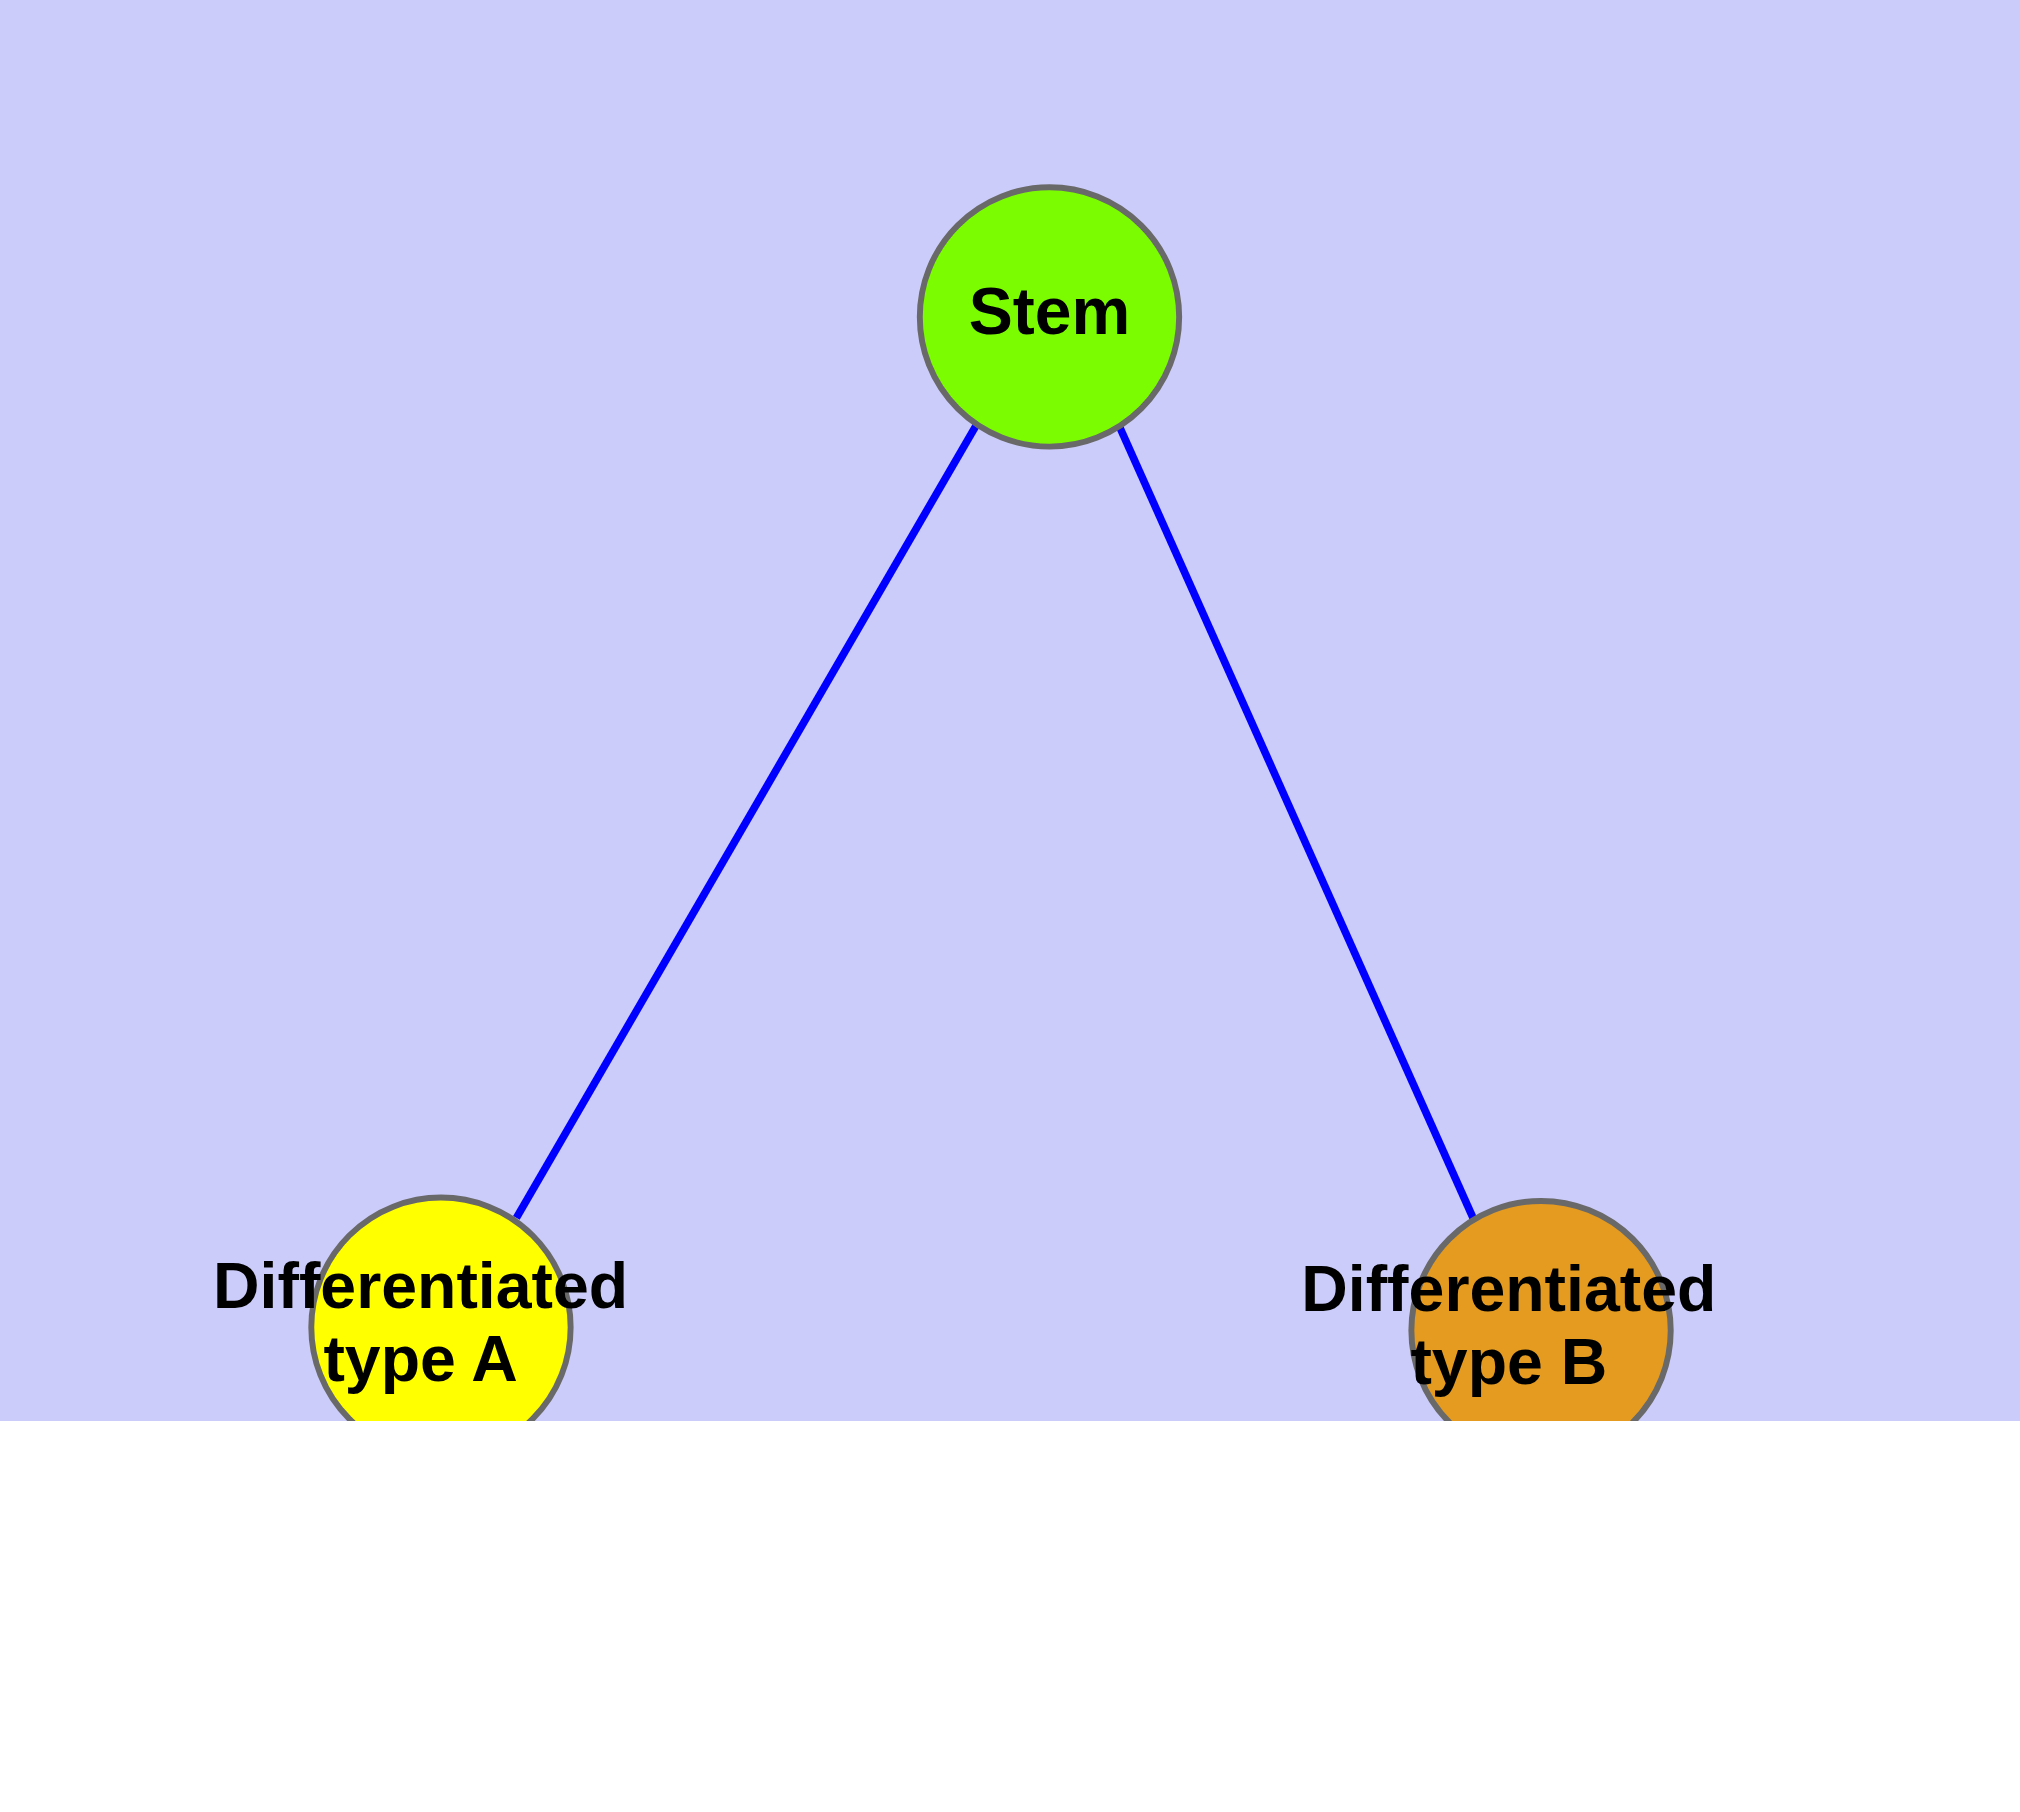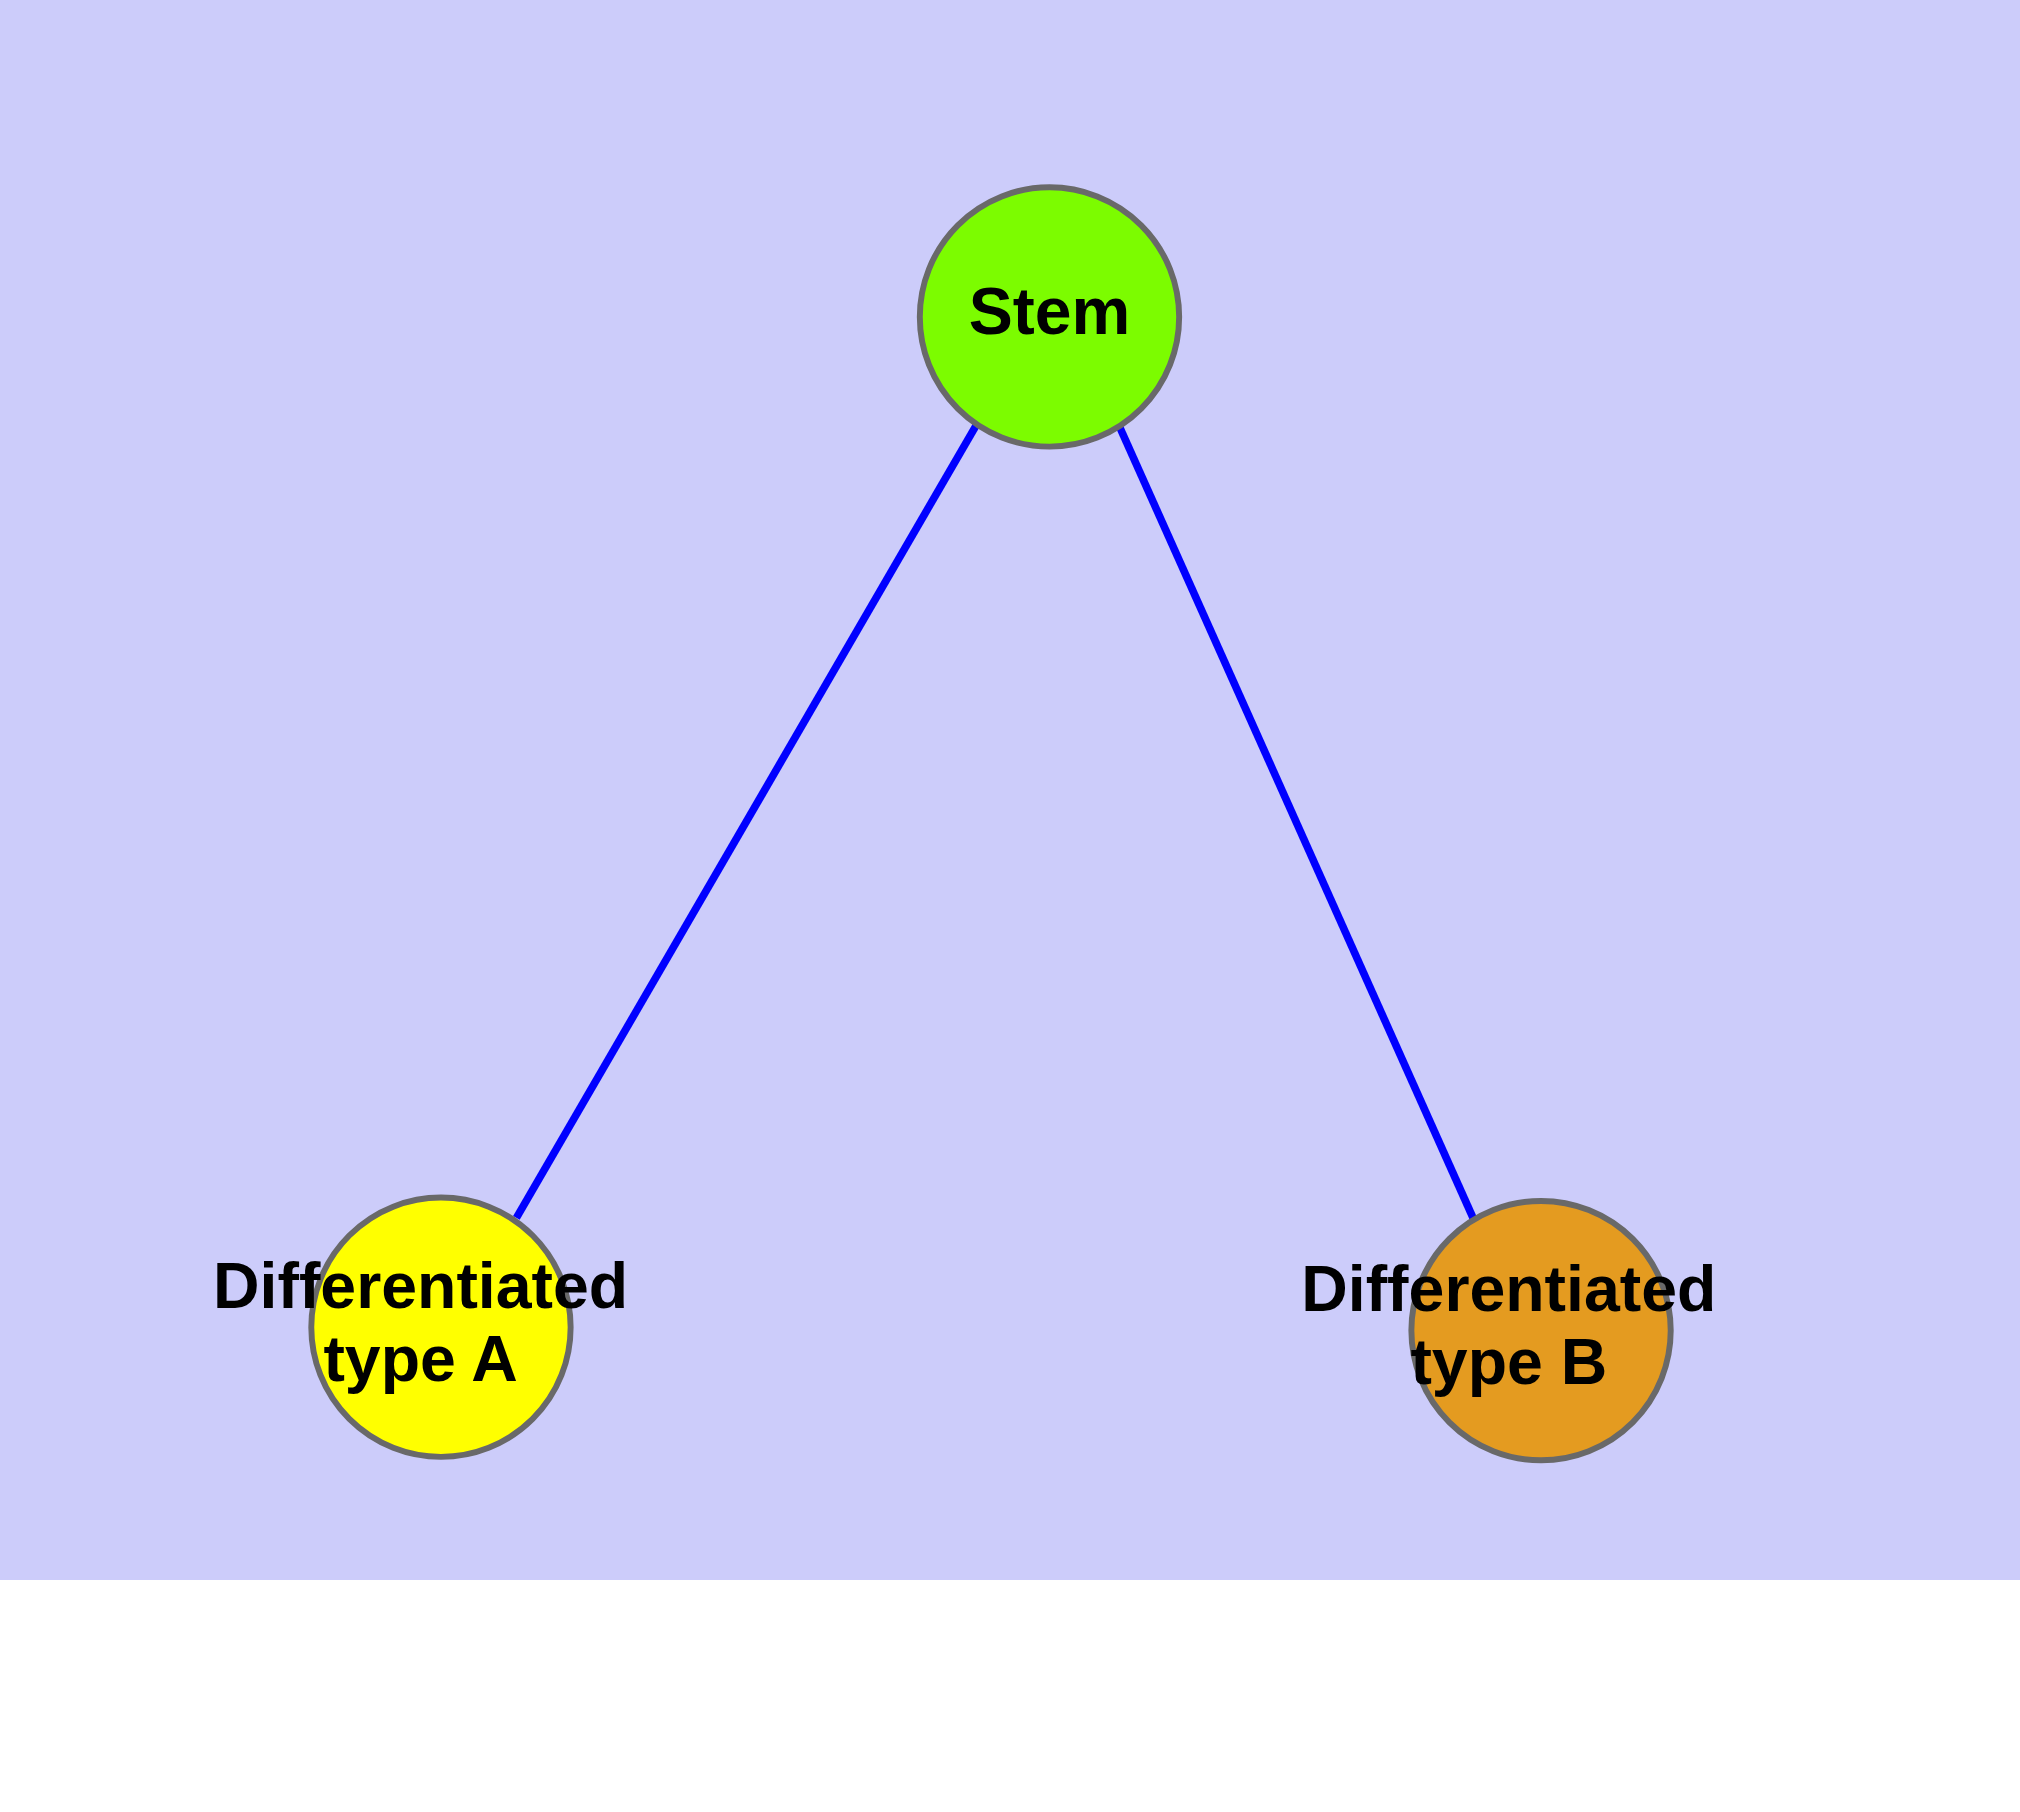--- a/index.html
+++ b/index.html
@@ -31,21 +31,21 @@
     font-weight: bold;
     fill: #000000;
     text-anchor: middle;
     font-family: "Liberation Sans", sans-serif;
     dominant-baseline: middle;
   }
 </style>
 </head>
 <body>
 
-<div id="canvas" style="width: 2021px; height: 1580px; text-align: center;">
+<div id="canvas" style="width: 2021px; height: 1421px; text-align: center;">
 
   <div id="bg-layer" style="background: rgb(204, 204, 250);"></div>
 
   <svg id="graph-svg" viewBox="0 0 2384 2138" xmlns="http://www.w3.org/2000/svg" style="width: 2021px; height: 1812px;">
 
     <rect id="bg-rect" x="0" y="0" width="2384" height="2138" fill="#CCCCFA"></rect>
 
     <g id="edges-group">
         <line x1="1152" y1="501" x2="609" y2="1437" stroke="#0000FF" stroke-width="9" stroke-linecap="butt"></line>
         <line x1="1320" y1="502" x2="1740" y2="1442" stroke="#0000FF" stroke-width="9" stroke-linecap="butt"></line>

